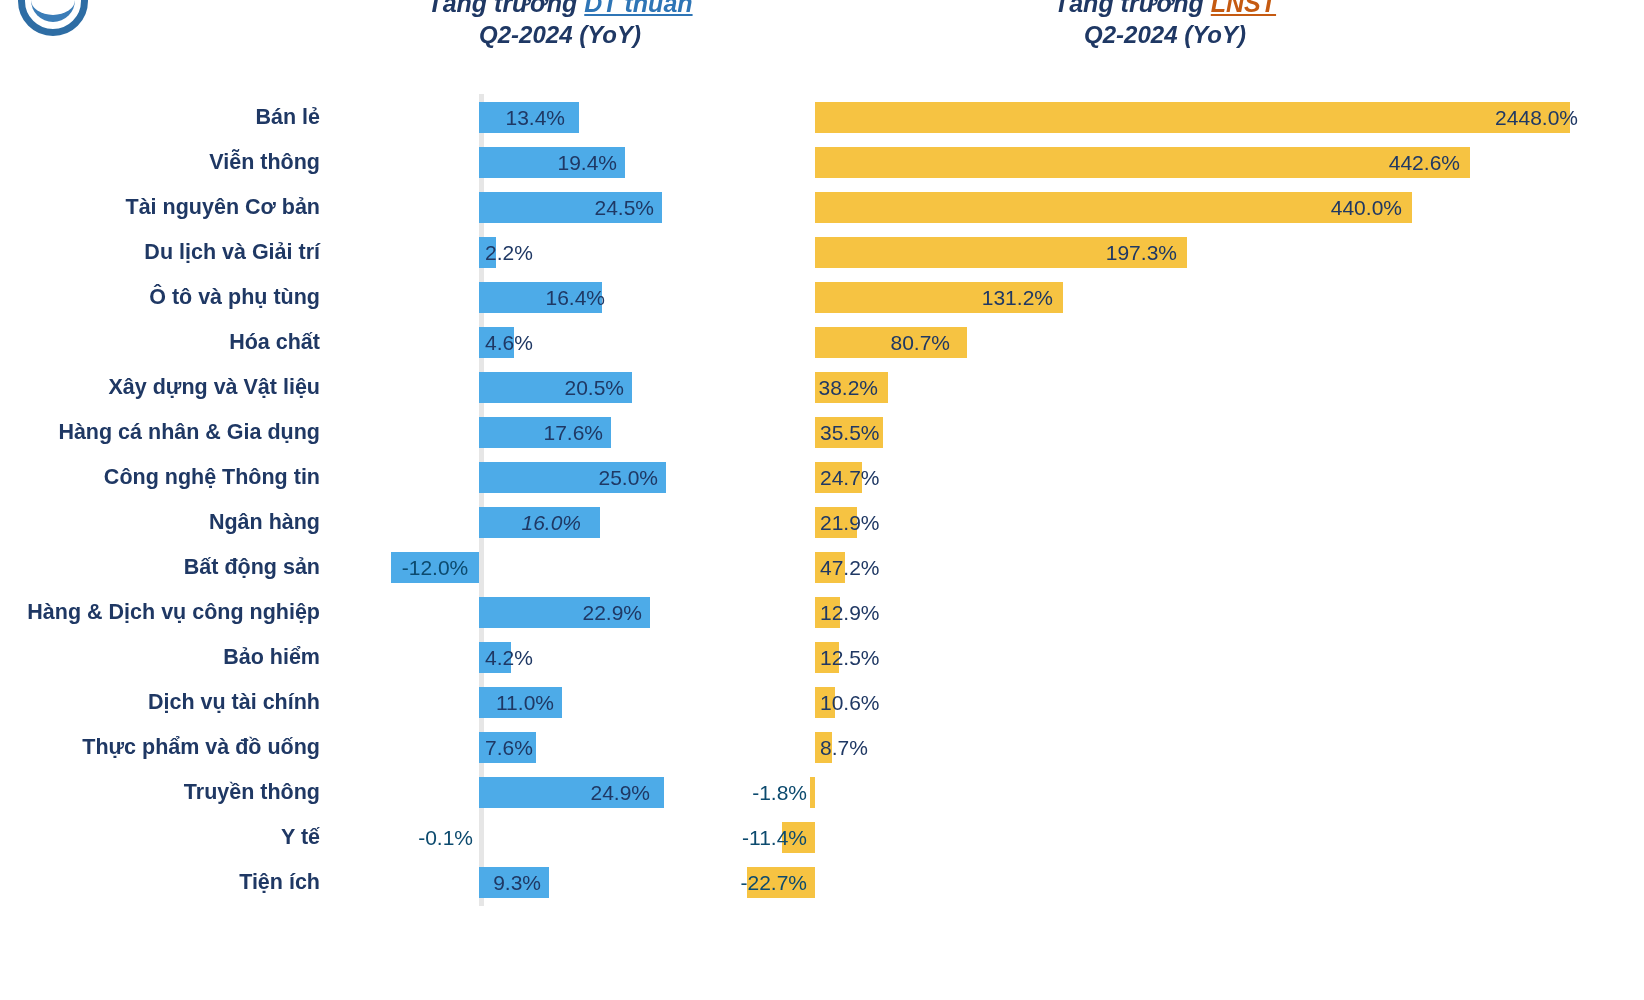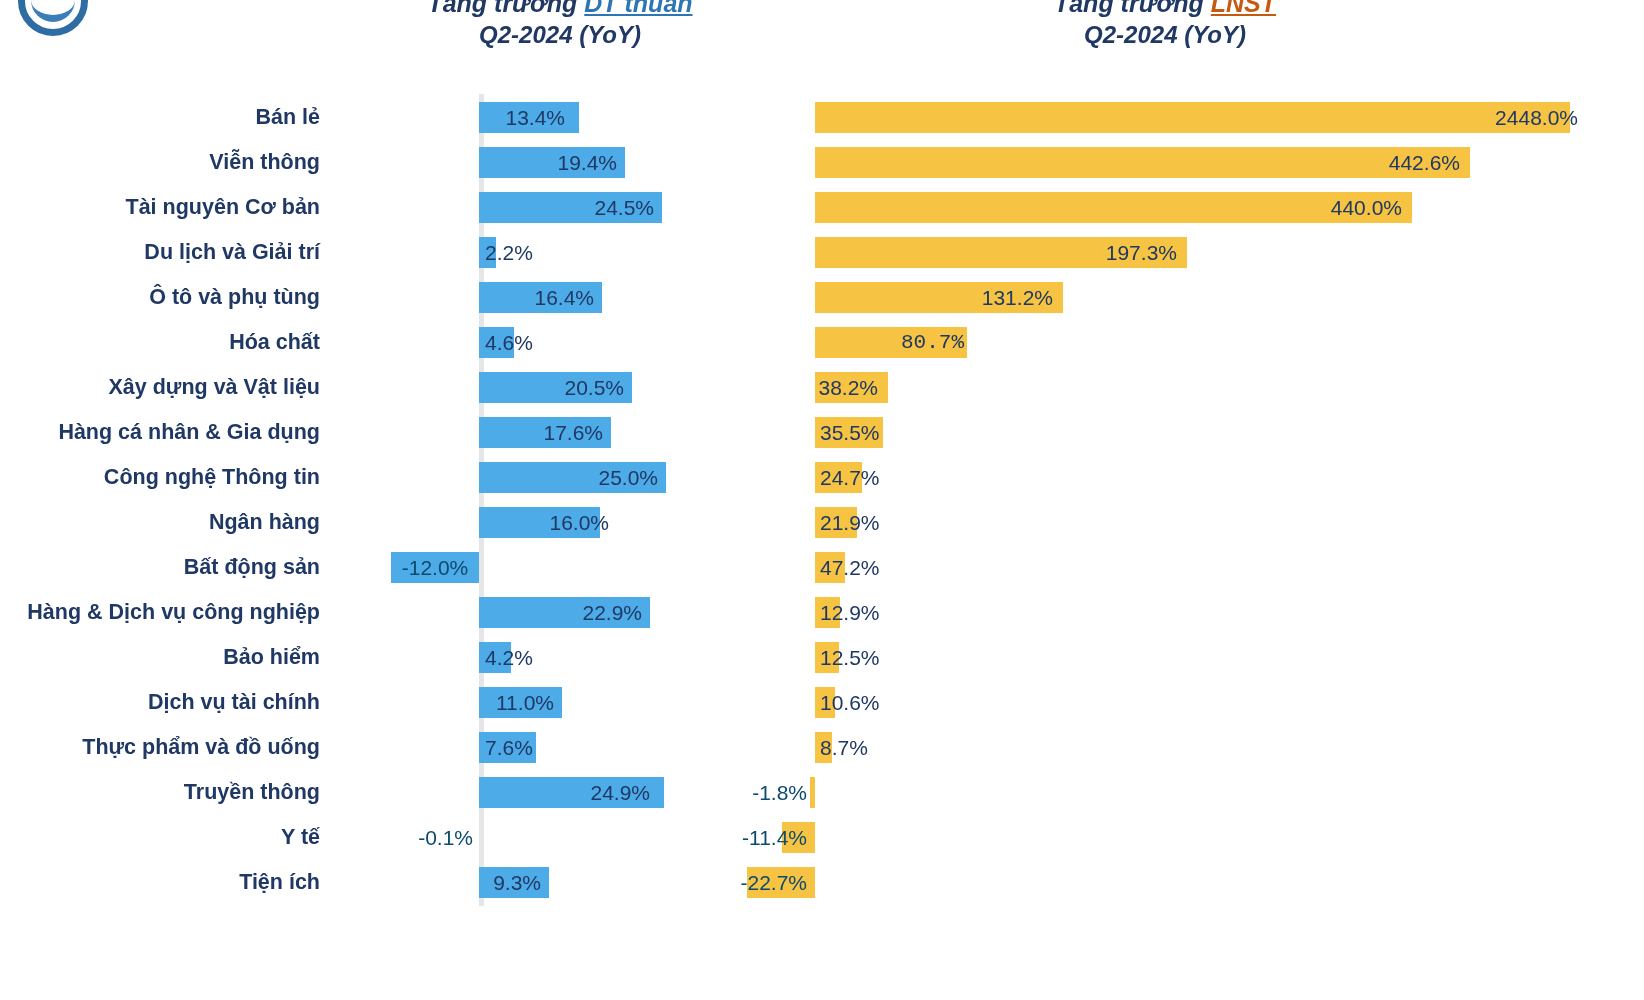--- a/index.html
+++ b/index.html
@@ -155,37 +155,37 @@
         <div class="plot right">
           <div class="bar gold" style="width: 372px; left: 45px;"></div>
           <div class="vlabel" style="left: 45px; width: 362px; justify-content: flex-end;">197.3%</div>
         </div>
       </div>
       <div class="row">
         <div class="cat">Ô tô và phụ tùng</div>
         <div class="plot left">
           <div class="axis"></div>
           <div class="bar blue" style="width: 123px; left: 149px;"></div>
-          <div class="vlabel" style="left: 149px; width: 115px; justify-content: flex-end;">16.4%</div>
+          <div class="vlabel" style="left: 149px; width: 115px; justify-content: flex-end; padding-left: 11px;">16.4%</div>
         </div>
         <div class="plot right">
           <div class="bar gold" style="width: 248px; left: 45px;"></div>
           <div class="vlabel" style="left: 45px; width: 238px; justify-content: flex-end;">131.2%</div>
         </div>
       </div>
       <div class="row">
         <div class="cat">Hóa chất</div>
         <div class="plot left">
           <div class="axis"></div>
           <div class="bar blue" style="width: 35px; left: 149px;"></div>
           <div class="vlabel" style="left: 155px;">4.6%</div>
         </div>
         <div class="plot right">
           <div class="bar gold" style="width: 152px; left: 45px;"></div>
-          <div class="vlabel" style="left: 52px; width: 142px; justify-content: flex-end; font-family: Liberation Mono, monospace;">80.7%</div>
+          <div class="vlabel" style="left: 38px; width: 142px; justify-content: flex-end;">80.7%</div>
         </div>
       </div>
       <div class="row">
         <div class="cat">Xây dựng và Vật liệu</div>
         <div class="plot left">
           <div class="axis"></div>
           <div class="bar blue" style="width: 153px; left: 149px;"></div>
           <div class="vlabel" style="left: 149px; width: 145px; justify-content: flex-end;">20.5%</div>
         </div>
         <div class="plot right">
@@ -215,21 +215,21 @@
         <div class="plot right">
           <div class="bar gold" style="width: 47px; left: 45px;"></div>
           <div class="vlabel" style="left: 50px;">24.7%</div>
         </div>
       </div>
       <div class="row">
         <div class="cat">Ngân hàng</div>
         <div class="plot left">
           <div class="axis"></div>
           <div class="bar blue" style="width: 121px; left: 149px;"></div>
-          <div class="vlabel" style="left: 166px; width: 113px; justify-content: flex-end;">16.0%</div>
+          <div class="vlabel" style="left: 138px; width: 113px; justify-content: flex-end; font-style: italic;">16.0%</div>
         </div>
         <div class="plot right">
           <div class="bar gold" style="width: 42px; left: 45px;"></div>
           <div class="vlabel" style="left: 50px;">21.9%</div>
         </div>
       </div>
       <div class="row">
         <div class="cat">Bất động sản</div>
         <div class="plot left">
           <div class="axis"></div>

